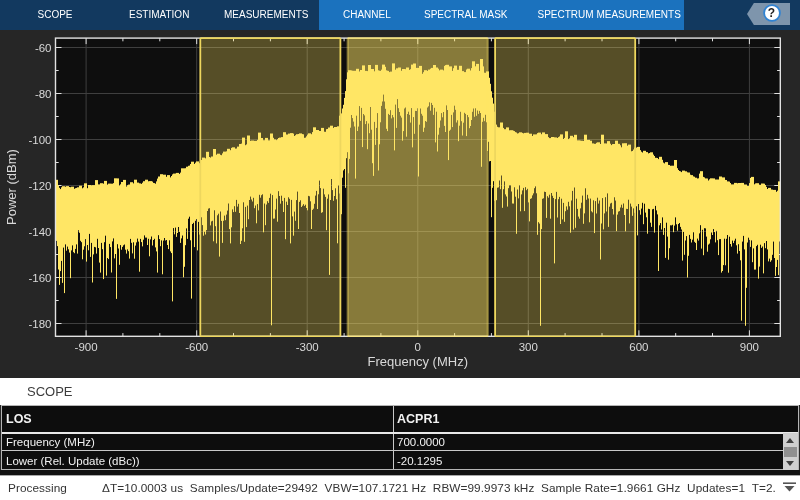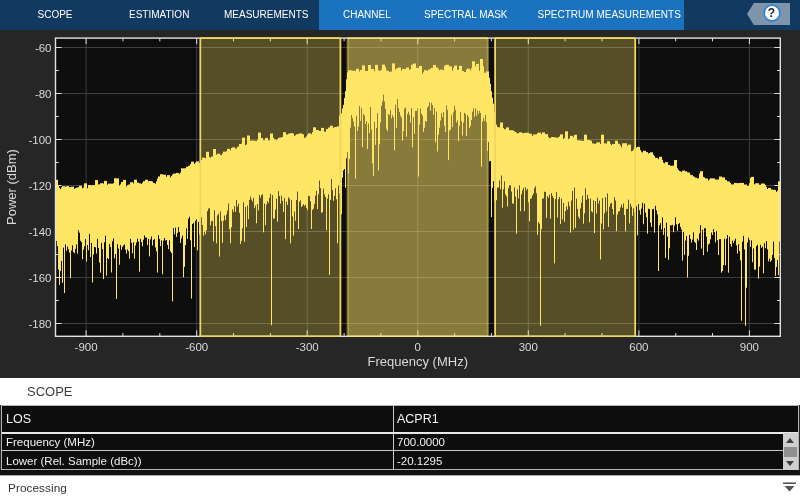--- a/index.html
+++ b/index.html
@@ -12,21 +12,21 @@
 #helpc{position:absolute;top:6px;left:764.5px;width:14px;height:14px;border-radius:50%;
   background:#fff;color:#222;font-size:12px;font-weight:700;text-align:center;line-height:14.5px;
   box-shadow:0 0 0 1.8px #3083d2}
 #plot{position:absolute;left:0;top:30px}
 #acprstrip{position:absolute;left:0;top:378px;width:800px;height:26.5px;background:#fff;
   color:#3c3c3c;font-size:13px}
 #acprstrip div{position:absolute;left:27px;top:6px}
 #tbl{position:absolute;left:1px;top:404.5px;width:797.5px;height:65.5px;background:#0d0d0d;
   border:1px solid #b4b4b4;color:#f2f2f2}
 .hrow{position:absolute;left:0;top:0;width:100%;height:28px;border-bottom:2px solid #e8e8e8;
-  font-weight:400;font-size:12.5px}
+  font-weight:700;font-size:12.5px}
 .r1{position:absolute;left:0;top:28px;width:100%;height:17.5px;border-bottom:1px solid #c8c8c8;
   font-size:11.5px}
 .r2{position:absolute;left:0;top:46.5px;width:100%;height:17px;font-size:11.5px}
 .c1{position:absolute;left:4px;top:50%;transform:translateY(-50%);white-space:nowrap}
 .c2{position:absolute;left:395px;top:50%;transform:translateY(-50%);white-space:nowrap}
 .hrow .c1{left:4px}.hrow .c2{left:395px}
 #vline{position:absolute;left:390.5px;top:0;width:1px;height:100%;background:#c8c8c8}
 #sbar{position:absolute;left:783px;top:433px;width:14.5px;height:37px;background:#cfcfcf}
 #sbar .th{position:absolute;left:1px;top:14px;width:12.5px;height:9.5px;background:#909090}
 #sbar .ar{position:absolute;left:0;width:0;height:0;border-left:4px solid transparent;
@@ -92,29 +92,30 @@
   <div id="vline"></div>
   <div class="hrow">
       <span class="c1">LOS</span>
       <span class="c2">ACPR1</span>
     </div>
   <div class="r1">
       <span class="c1">Frequency (MHz)</span>
       <span class="c2">700.0000</span>
     </div>
   <div class="r2">
-      <span class="c1">Lower (Rel. Sample (dBc))</span>
+      <span class="c1">Lower (Rel. Update (dBc))</span>
       <span class="c2">-20.1295</span>
     </div>
 </div>
 <div id="sbar">
   <div class="ar" style="top:4.5px;border-bottom:5.5px solid #3f3f3f"></div>
   <div class="th"></div>
   <div class="ar" style="bottom:4.5px;border-top:5.5px solid #3f3f3f"></div>
 </div>
 <div id="blackstrip"></div>
 <div id="status">
   <span style="left:8px">Processing</span>
+  <span style="left:102px">ΔT=10.0003 us&nbsp;&nbsp;Samples/Update=29492&nbsp;&nbsp;VBW=107.1721 Hz&nbsp;&nbsp;RBW=99.9973 kHz&nbsp;&nbsp;Sample Rate=1.9661 GHz&nbsp;&nbsp;Updates=1&nbsp;&nbsp;T=2.</span>
 </div>
 <svg id="sicon" viewBox="0 0 15 10">
     <path d="M1 1.2H14" stroke="#555" stroke-width="1.6"></path>
     <path d="M2.5 4 L12.5 4 L7.5 9.5Z" fill="#555"></path>
   </svg>
 
 </body></html>

